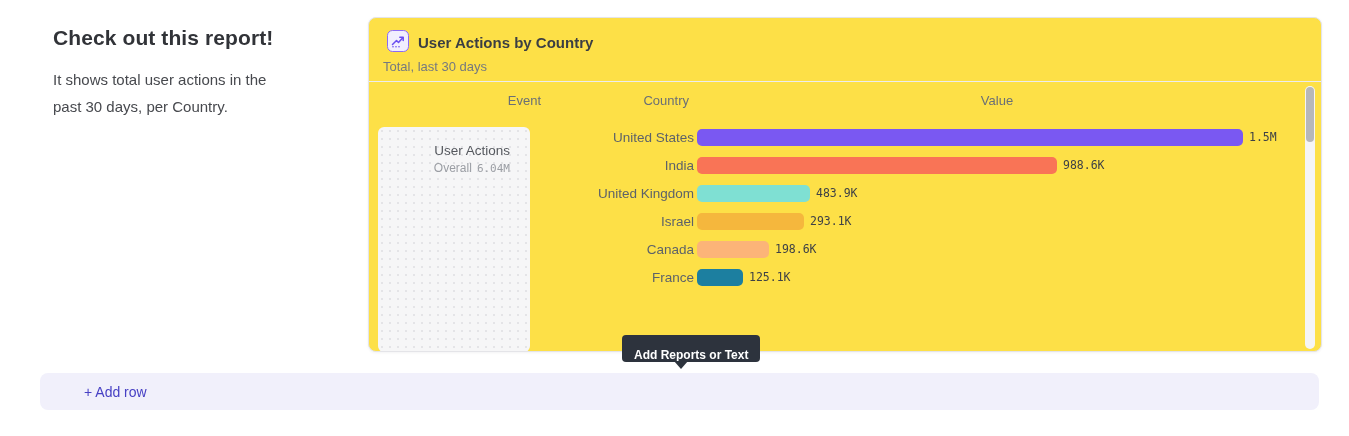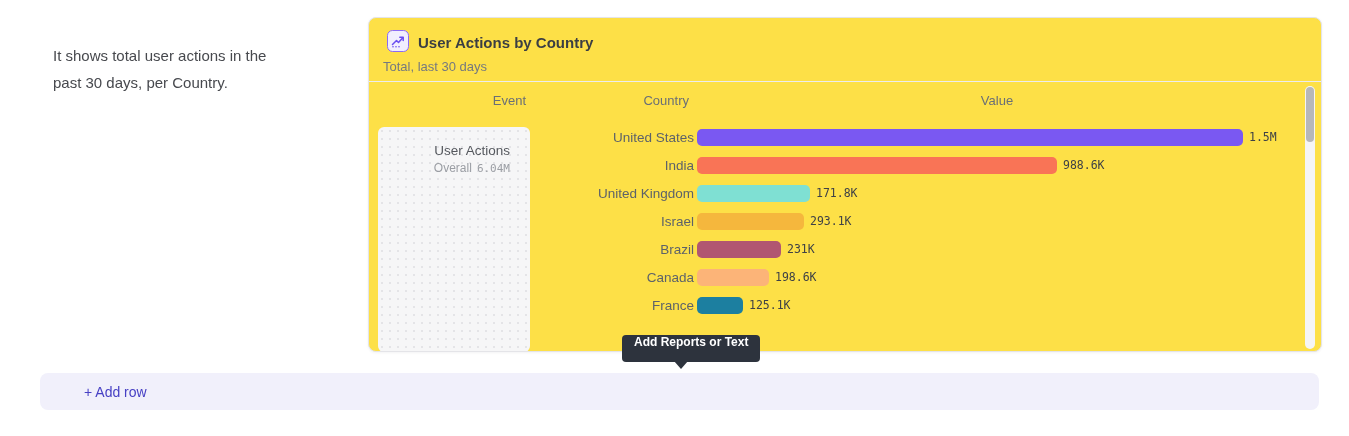--- a/index.html
+++ b/index.html
@@ -15,21 +15,21 @@
   .report-card { position:absolute; left:368px; top:17px; width:954px; height:335px;
                  background:#fde047; border:1px solid #e4e4e8; border-radius:8px;
                  box-shadow:0 1px 3px rgba(20,20,40,0.05); overflow:hidden; }
   .card-header { position:relative; height:64px; border-bottom:1px solid #ececef; }
   .report-icon { position:absolute; left:18px; top:12px; width:22px; height:22px; }
   .card-title { position:absolute; left:49px; top:16px; font-size:15px; font-weight:700; color:#3b3e43; }
   .card-subtitle { position:absolute; left:14px; top:41px; font-size:13px; color:#75797f; }
 
   .chart-area { position:absolute; top:65px; left:0; right:0; bottom:0; overflow:hidden; }
   .col-header { position:absolute; top:10px; font-size:13px; color:#6a6f76; }
-  .col-event   { left:5px;   width:152px; text-align:right; }
+  .col-event   { left:20px;   width:152px; text-align:right; }
   .col-country { left:161px; width:159px; text-align:right; }
   .col-value   { left:333px; width:590px; text-align:center; }
 
   .event-box { position:absolute; left:9px; top:44px; width:152px; height:225px;
                background:#f6f6f7; border-radius:6px; text-align:right;
                padding:16px 20px 12px 0;
                background-image:radial-gradient(circle, #e4e4e7 1px, transparent 1.2px);
                background-size:8px 8px; }
   .event-name { font-size:13.5px; color:#55585e; }
   .event-overall { margin-top:3px; font-size:12px; color:#9b9ea4; }
@@ -41,37 +41,38 @@
                white-space:nowrap; }
   .bar { height:17px; border-radius:5px; flex:none; }
   .value-label { margin-left:6px; font-family:"DejaVu Sans Mono", monospace; font-size:11.5px; color:#3e4146; }
 
   .scrollbar { position:absolute; top:3px; right:6px; width:10px; bottom:2px; background:#f5f5f6; border-radius:5px; }
   .scroll-thumb { width:8px; height:55px; margin:1px auto 0; border-radius:4px; background:#b6b7ba; }
 
   
   .tooltip { position:absolute; left:622px; top:335px; height:27px; padding:0 12px;
              background:#2d333d; border-radius:4px; color:#ffffff; font-size:12px; font-weight:700;
-             display:flex; align-items:flex-start; z-index:5; white-space:nowrap; }
+             display:flex; align-items:flex-end; z-index:5; white-space:nowrap; }
   .tooltip .caret { position:absolute; left:52px; top:26px; width:0; height:0;
                     border-left:7px solid transparent; border-right:7px solid transparent;
                     border-top:8px solid #2d333d; }
 
   
   .add-row-bar { position:absolute; left:40px; top:373px; width:1279px; height:37px;
                  background:#f1f0fb; border-radius:8px; display:flex; align-items:center;
                  padding-left:44px; cursor:pointer; }
   .add-row-bar span { font-size:14px; font-weight:500; color:#4740c4; }
 </style>
 </head>
 <body>
 
 <div class="page">
 
   <div class="text-widget">
+    <h1>Check out this report!</h1>
     <p>It shows total user actions in the past 30 days, per Country.</p>
   </div>
 
   <div class="report-card">
     <div class="card-header">
       <span class="report-icon">
         <svg width="22" height="22" viewBox="0 0 22 22">
           <rect x="0.5" y="0.5" width="21" height="21" rx="5" fill="#f1eefe" stroke="#8b6bf5"></rect>
           <path d="M5.5 14.5 L9.5 10.5 L11.5 12.5 L15.8 7.8" stroke="#6a4df0" stroke-width="1.5" fill="none" stroke-linecap="round" stroke-linejoin="round"></path>
           <path d="M12.8 7.3 H16.2 V10.6" stroke="#6a4df0" stroke-width="1.5" fill="none" stroke-linecap="round" stroke-linejoin="round"></path>
@@ -103,31 +104,26 @@
             <div class="value-label">1.5M</div>
           </div>
           <div class="row">
             <div class="row-label">India</div>
             <div class="bar" style="width: 360px; background: rgb(249, 116, 86);"></div>
             <div class="value-label">988.6K</div>
           </div>
           <div class="row">
             <div class="row-label">United Kingdom</div>
             <div class="bar" style="width: 113px; background: rgb(127, 224, 211);"></div>
-            <div class="value-label">171.8K</div>
+            <div class="value-label">483.9K</div>
           </div>
           <div class="row">
             <div class="row-label">Israel</div>
             <div class="bar" style="width: 107px; background: rgb(245, 183, 61);"></div>
             <div class="value-label">293.1K</div>
-          </div>
-          <div class="row">
-            <div class="row-label">Brazil</div>
-            <div class="bar" style="width: 84px; background: rgb(177, 86, 113);"></div>
-            <div class="value-label">231K</div>
           </div>
           <div class="row">
             <div class="row-label">Canada</div>
             <div class="bar" style="width: 72px; background: rgb(252, 180, 120);"></div>
             <div class="value-label">198.6K</div>
           </div>
           <div class="row">
             <div class="row-label">France</div>
             <div class="bar" style="width: 46px; background: rgb(28, 127, 160);"></div>
             <div class="value-label">125.1K</div>

